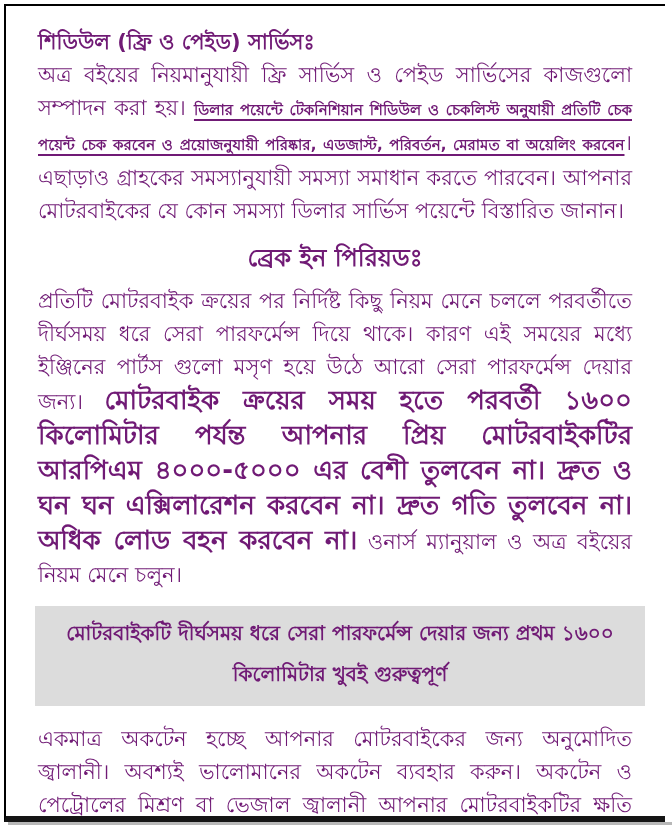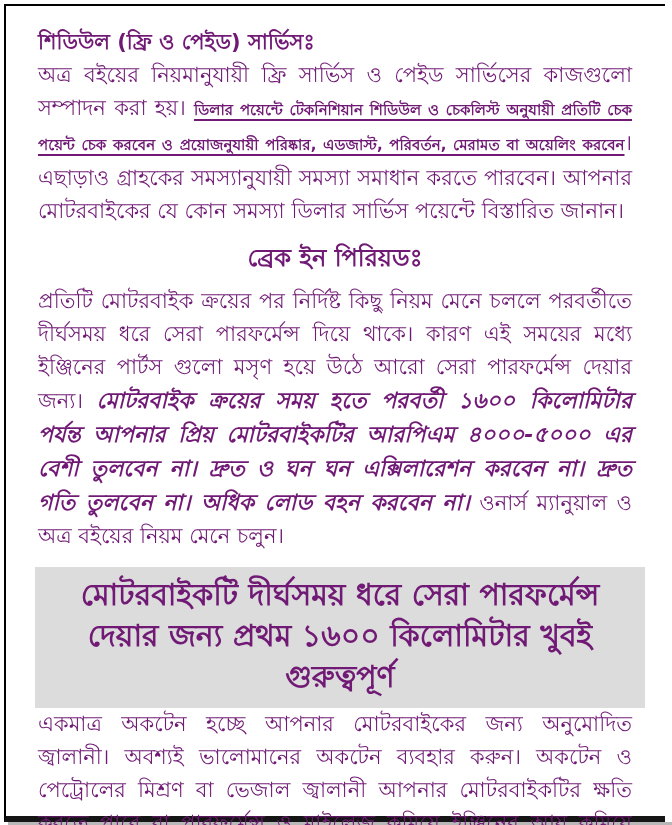--- a/index.html
+++ b/index.html
@@ -13,24 +13,24 @@
     position:absolute;left:4px;top:4px;width:661px;height:818px;box-sizing:border-box;
     border-left:2px solid #000;border-top:2px solid #000;border-bottom:6px solid #151515;
   }
   .content{
     position:absolute;left:0;top:0;right:0;box-sizing:border-box;
     padding:20px 33px 0 32px;
   }
   .body-text{font-size:21px;line-height:33px;text-align:justify;margin:0;}
   .sec-heading{font-size:21px;line-height:33px;font-weight:700;margin:0;}
   .bold-ul{font-weight:700;font-size:15px;text-decoration:underline;text-underline-offset:4px;text-decoration-thickness:1.5px;}
-  .bold-run{font-weight:700;font-size:22px;font-style:italic;}
+  .bold-run{font-weight:700;font-size:26px;}
   .center-heading{font-size:24px;line-height:34px;font-weight:700;text-align:center;margin:13px 0 10px 0;}
   .hl{background:#dcdcdc;text-align:center;font-weight:700;box-sizing:border-box;}
-  .hl1{margin:14px -13px 0 -3px;padding:7px 6px 11px 6px;font-size:30px;line-height:41px;}
+  .hl1{margin:14px -13px 17px -3px;padding:7px 6px 11px 6px;font-size:20px;line-height:41px;}
   .fuel-heading{margin-top:12px;}
 </style>
 </head>
 <body>
 
 <div class="page">
   <div class="edge-right"></div>
   <div class="edge-bottom"></div>
   <div class="frame">
     <div class="content">

